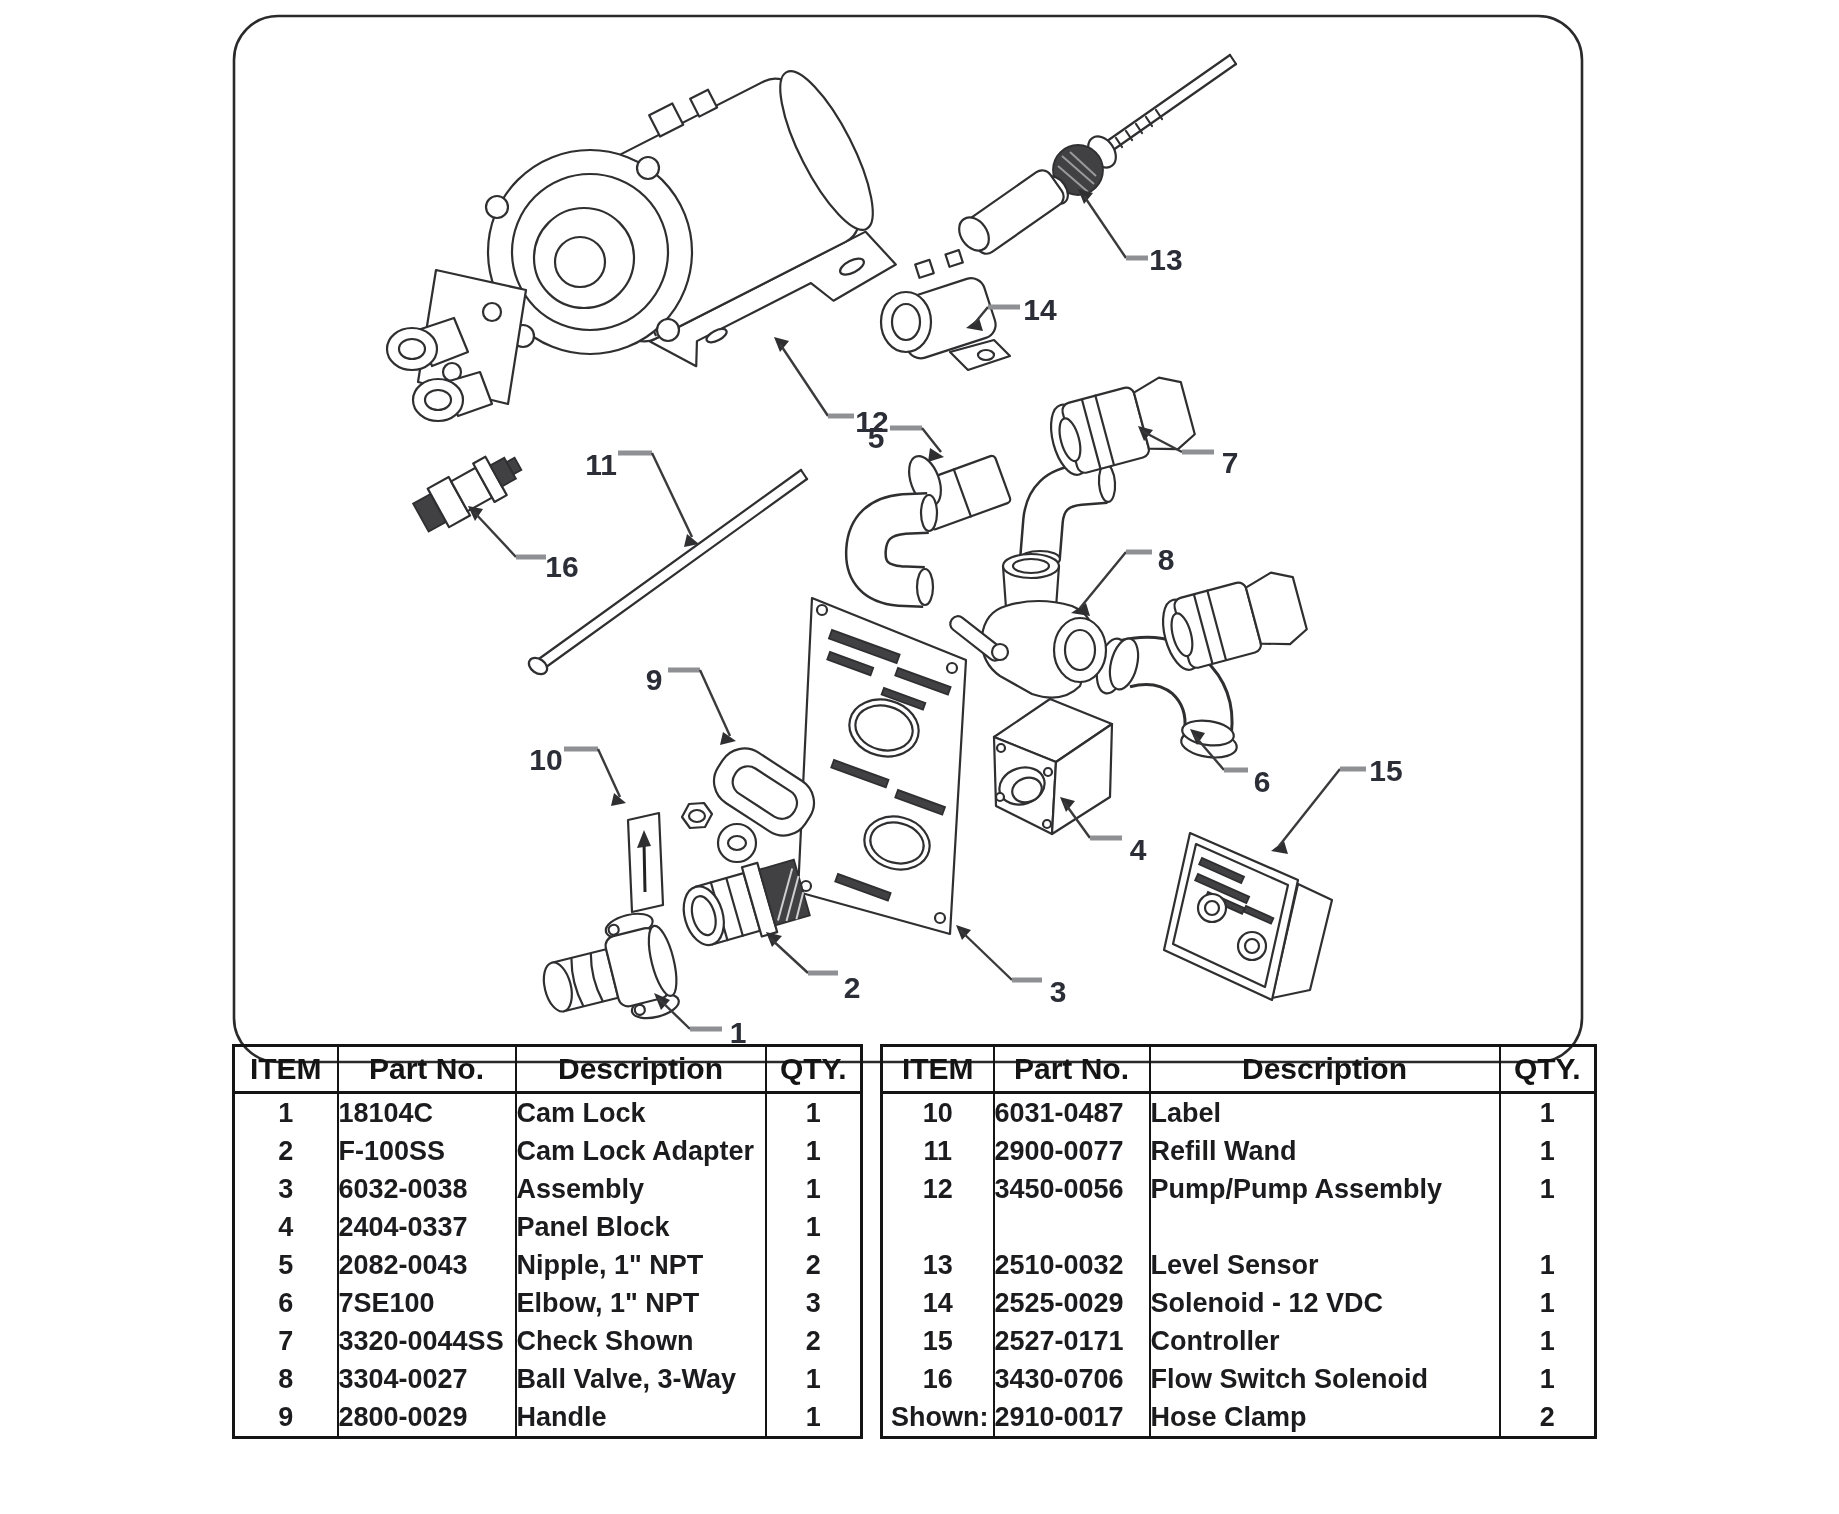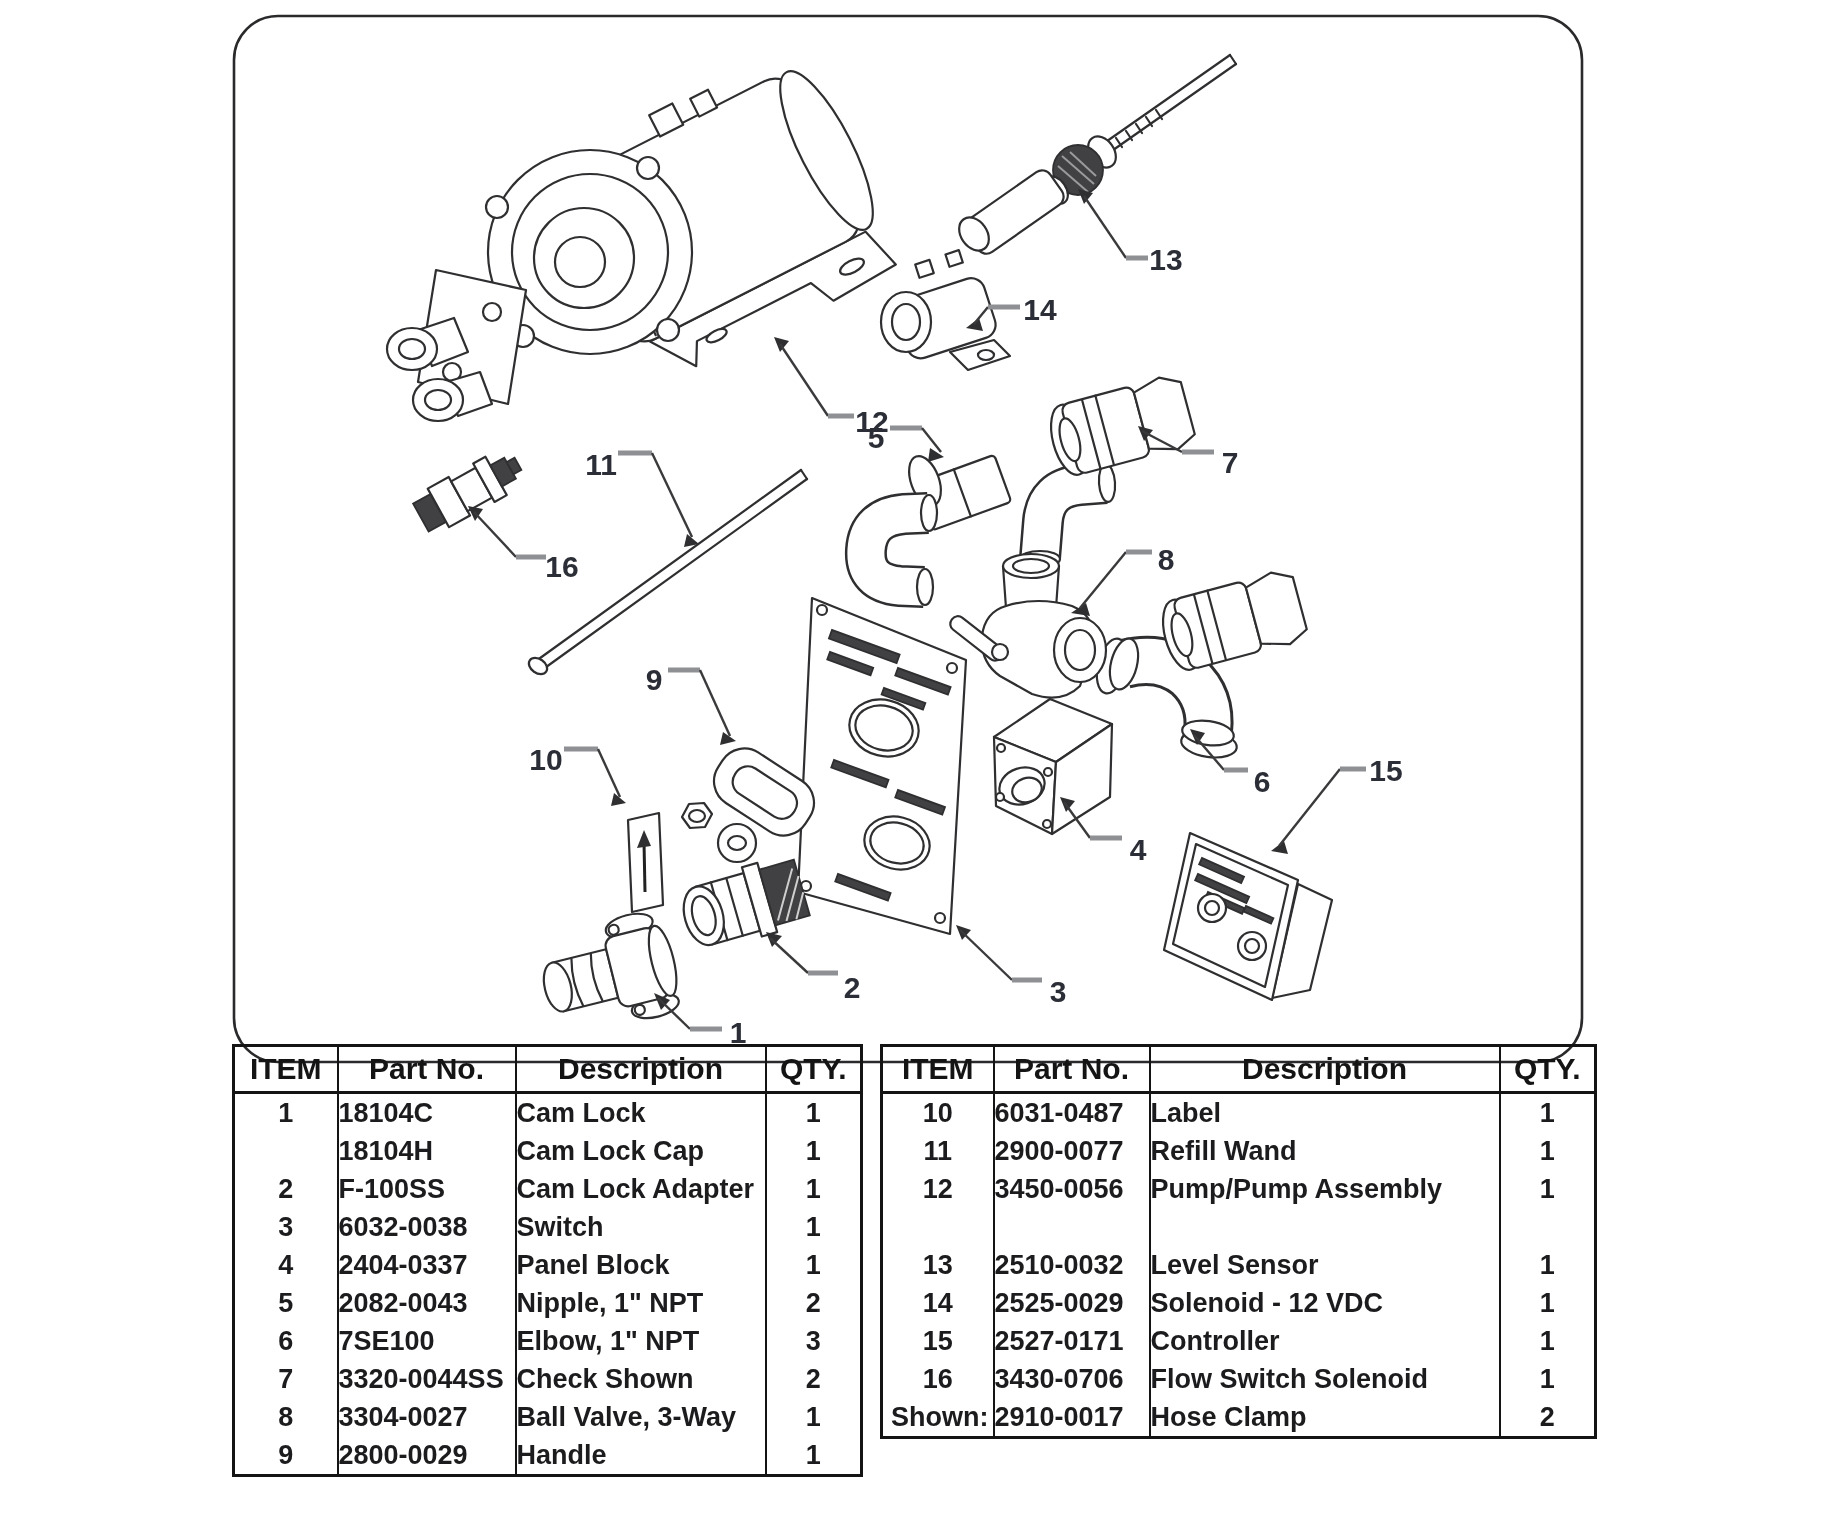--- a/index.html
+++ b/index.html
@@ -378,35 +378,29 @@
     </tr>
   </thead>
   <tbody>
     <tr>
           <td class="c">1</td>
           <td class="l">18104C</td>
           <td class="l">Cam Lock</td>
           <td class="c">1</td>
         </tr>
     <tr>
-          <td class="c"></td>
-          <td class="l">18104H</td>
-          <td class="l">Cam Lock Cap</td>
-          <td class="c">1</td>
-        </tr>
-    <tr>
           <td class="c">2</td>
           <td class="l">F-100SS</td>
           <td class="l">Cam Lock Adapter</td>
           <td class="c">1</td>
         </tr>
     <tr>
           <td class="c">3</td>
           <td class="l">6032-0038</td>
-          <td class="l">Switch</td>
+          <td class="l">Assembly</td>
           <td class="c">1</td>
         </tr>
     <tr>
           <td class="c">4</td>
           <td class="l">2404-0337</td>
           <td class="l">Panel Block</td>
           <td class="c">1</td>
         </tr>
     <tr>
           <td class="c">5</td>

